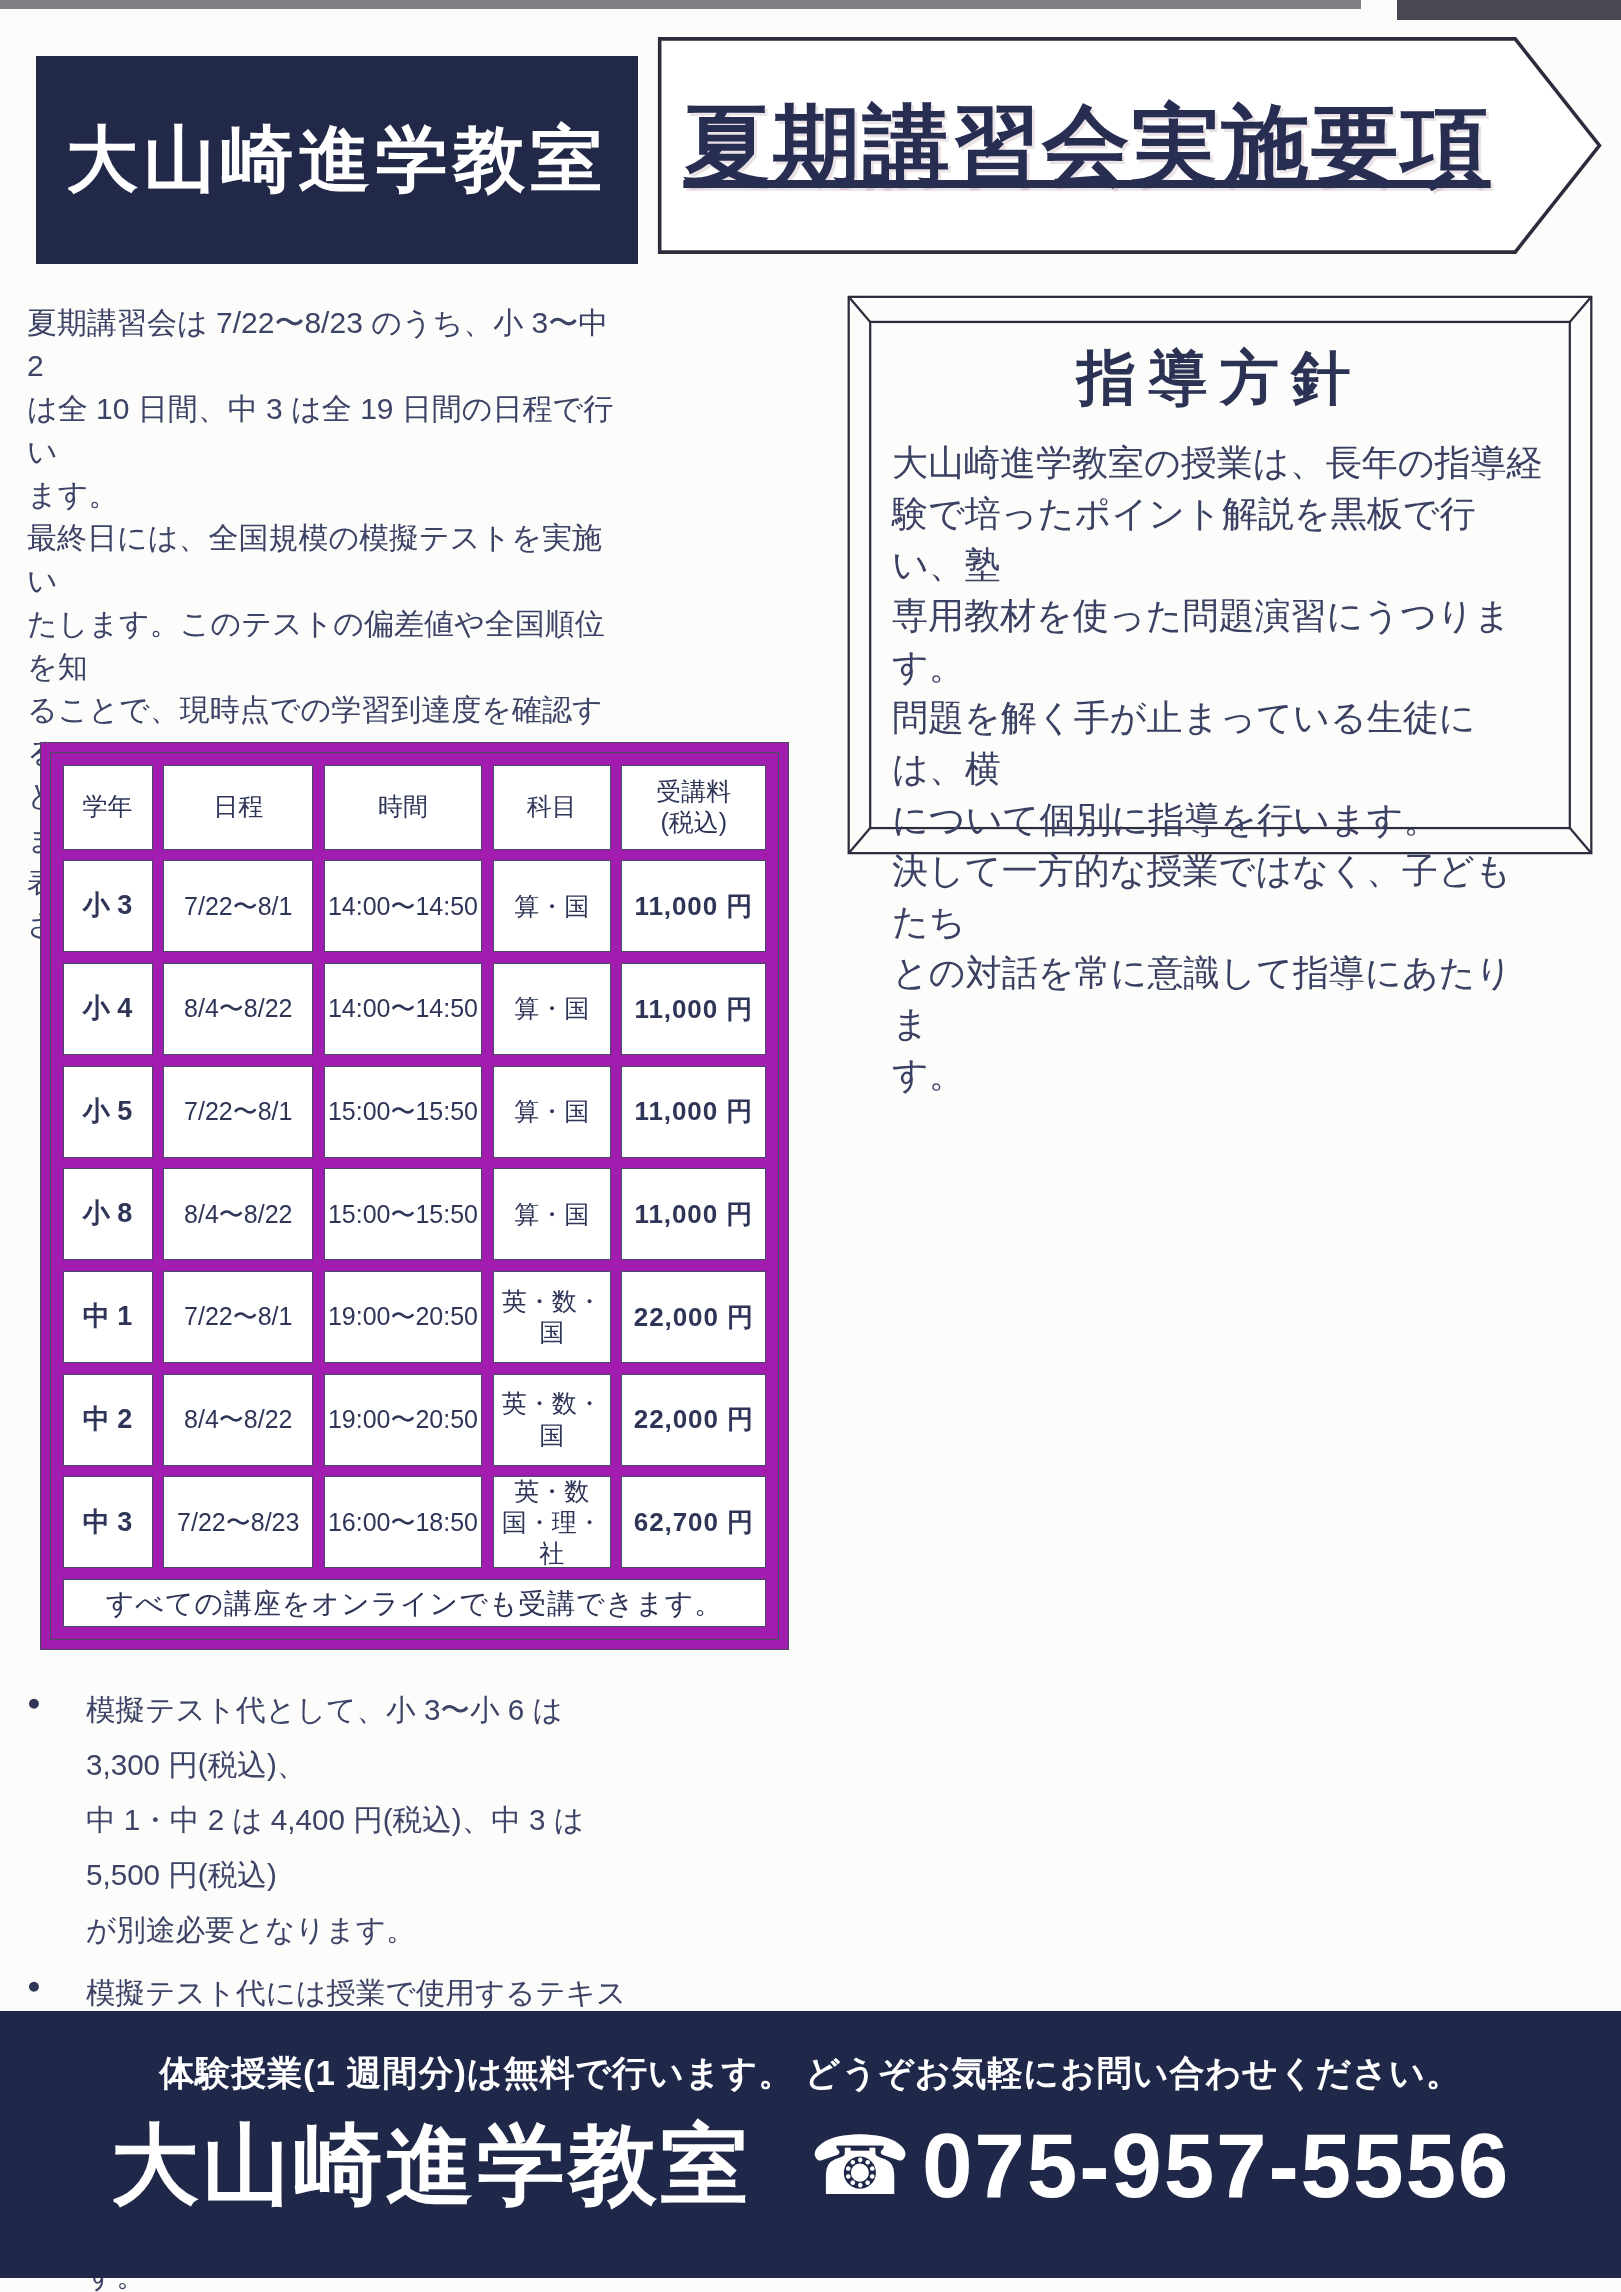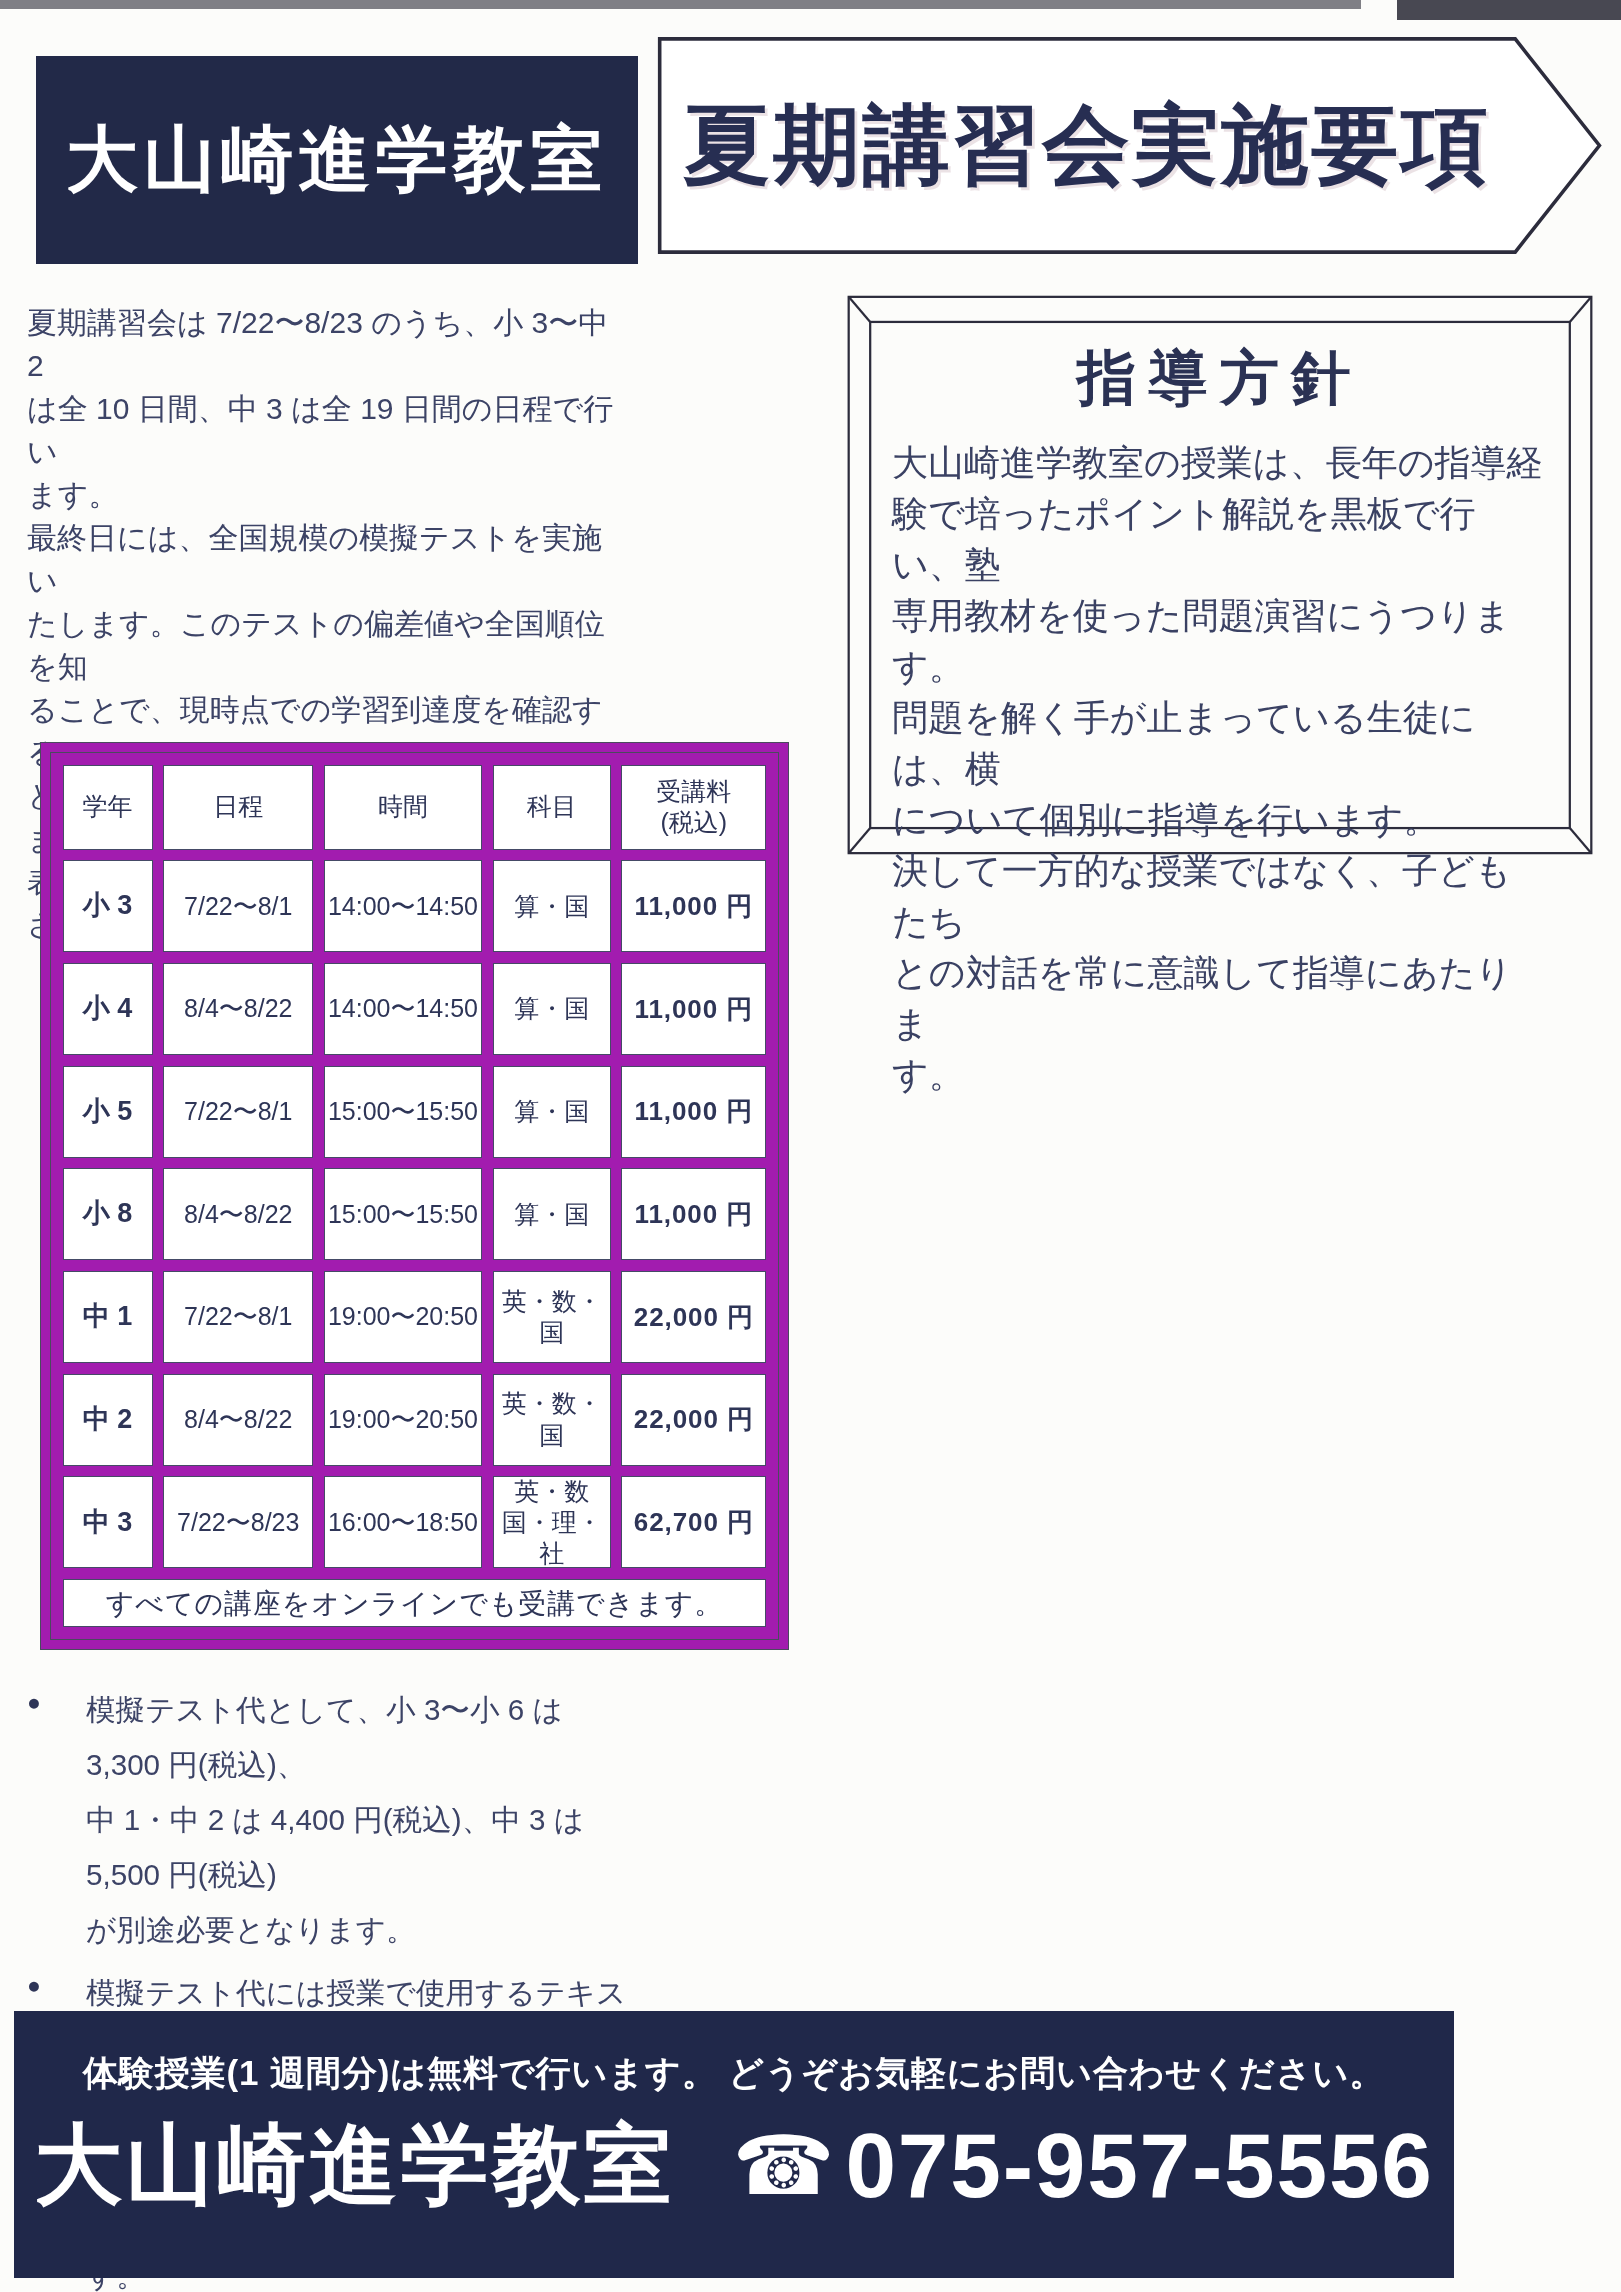--- a/index.html
+++ b/index.html
@@ -23,21 +23,21 @@
   .header-box .school{
     font-family:"Liberation Serif",serif;font-size:72px;color:#ffffff;
     letter-spacing:5.4px;font-weight:600;white-space:nowrap;
   }
   .banner{position:absolute;left:657px;top:36px;width:946px;height:219px;}
   .banner svg{position:absolute;inset:0;}
   .banner-text{
     position:absolute;left:0;top:0;right:86px;bottom:0;
     display:flex;align-items:center;justify-content:center;
     font-size:87px;font-weight:900;color:#272e52;letter-spacing:2.7px;
-    text-shadow:2.7px 2.7px 0 rgba(120,60,80,.15);white-space:nowrap;
+    text-shadow:2.7px 2.7px 0 rgba(120,60,80,.15);white-space:nowrap;text-decoration:underline;
   }
 
   
   .intro{
     position:absolute;left:27px;top:301px;width:591px;
     font-size:30px;line-height:43px;white-space:pre-line;color:#3c4366;
   }
 
   
   .table-frame{
@@ -92,21 +92,21 @@
     letter-spacing:2.7px;margin-top:23px;
   }
   .round-body{
     font-family:"Liberation Serif",serif;
     margin:7.2px 47px 0 47px;font-size:49px;line-height:69px;
     white-space:pre-line;color:#333c5e;
   }
 
   
   .footer{
-    position:absolute;left:14px;top:2011px;width:1440px;height:267px;
+    position:absolute;left:0;top:2011px;width:1621px;height:267px;
     background:#20284a;color:#fff;
   }
   .footer-line1{
     text-align:center;padding-top:39px;font-size:35px;font-weight:bold;letter-spacing:0.9px;
   }
   .footer-line2{
     display:flex;align-items:center;justify-content:center;gap:57px;margin-top:9px;
   }
   .footer-school{
     font-family:"Liberation Serif",serif;font-size:88px;font-weight:600;

